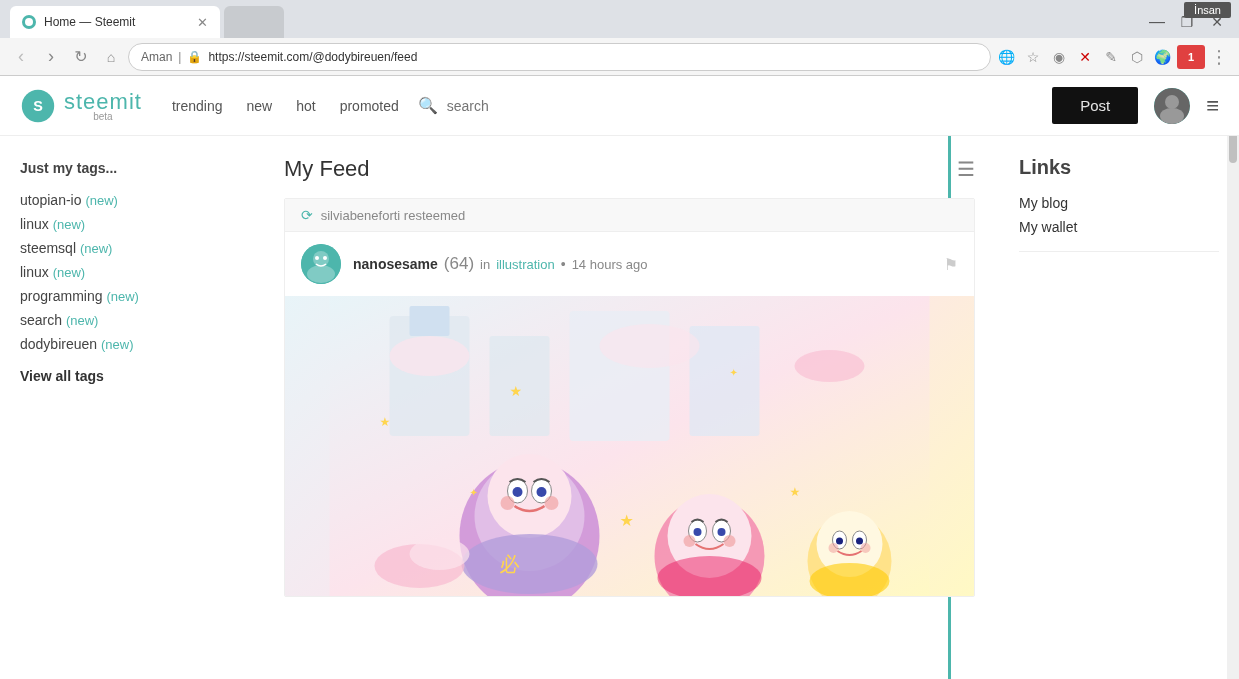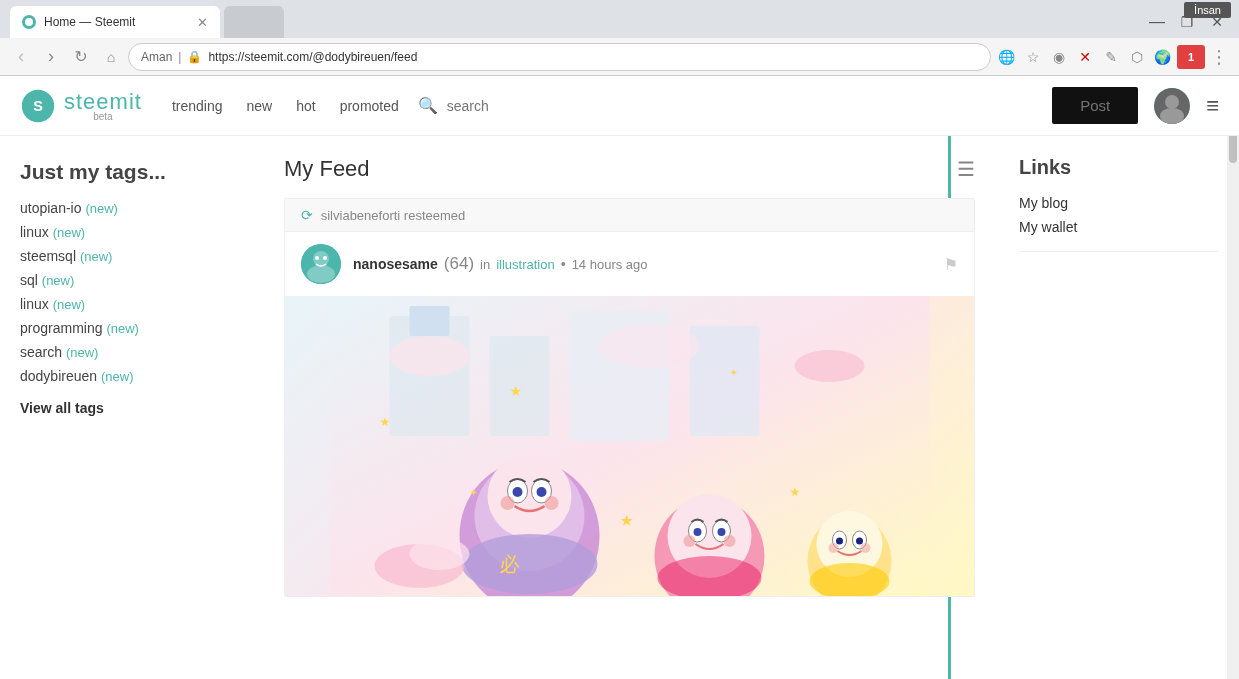--- a/index.html
+++ b/index.html
@@ -15,27 +15,27 @@
     .navbar { background: #fff; border-bottom: 1px solid #eee; display: flex; align-items: center; padding: 0 20px; height: 60px; position: sticky; top: 0; z-index: 100; }
     .logo-area { display: flex; align-items: center; gap: 8px; margin-right: 30px; }
     .logo-icon { width: 36px; height: 36px; }
     .logo-beta { font-size: 10px; color: #999; display: block; text-align: center; margin-top: -4px; }
     .nav-links { display: flex; gap: 24px; align-items: center; }
     .nav-link { color: #555; text-decoration: none; font-size: 14px; cursor: pointer; }
     .search-area { display: flex; align-items: center; margin-left: 20px; gap: 8px; flex: 1; }
     .search-icon { color: #888; font-size: 16px; }
     .search-input { border: none; outline: none; font-size: 14px; color: #888; background: transparent; width: 150px; }
     .navbar-right { margin-left: auto; display: flex; align-items: center; gap: 16px; }
-    .post-btn { background: #111; color: #737373; border: none; padding: 10px 28px; font-size: 15px; cursor: pointer; border-radius: 2px; }
+    .post-btn { background: #111; color: #e5e5e5; border: none; padding: 10px 28px; font-size: 15px; cursor: pointer; border-radius: 2px; }
     .avatar-img { width: 36px; height: 36px; border-radius: 50%; overflow: hidden; background: #888; display: flex; align-items: center; justify-content: center; }
     .hamburger { font-size: 22px; color: #555; cursor: pointer; }
 
     
     .main-content { display: flex; height: calc(609px - 60px); overflow: hidden; position: relative; }
-    .sidebar-title { font-size: 21px; color: #444; font-weight: bold; margin-bottom: 16px; }
+    .sidebar-title { font-size: 14px; color: #444; font-weight: bold; margin-bottom: 16px; }
     .tag-item { margin-bottom: 8px; font-size: 14px; color: #444; }
     .tag-new { color: #4db6ac; font-size: 13px; }
     .view-all-tags { color: #333; font-weight: bold; font-size: 14px; margin-top: 16px; cursor: pointer; text-decoration: none; display: block; }
 
     
     .feed-area { flex: 1; padding: 20px 24px; overflow-y: hidden; position: relative; }
     .feed-header { display: flex; align-items: center; justify-content: space-between; margin-bottom: 16px; }
     .feed-title { font-size: 22px; color: #333; font-weight: normal; }
     .feed-menu-icon { color: #888; font-size: 20px; cursor: pointer; }
 
@@ -175,24 +175,20 @@
         </div>
         <div class="tag-item">
           <span>linux</span>
           <span class="tag-new">(new)</span>
         </div>
         <div class="tag-item">
           <span>steemsql</span>
           <span class="tag-new">(new)</span>
         </div>
         <div class="tag-item">
-          <span>sql</span>
-          <span class="tag-new">(new)</span>
-        </div>
-        <div class="tag-item">
           <span>linux</span>
           <span class="tag-new">(new)</span>
         </div>
         <div class="tag-item">
           <span>programming</span>
           <span class="tag-new">(new)</span>
         </div>
         <div class="tag-item">
           <span>search</span>
           <span class="tag-new">(new)</span>

